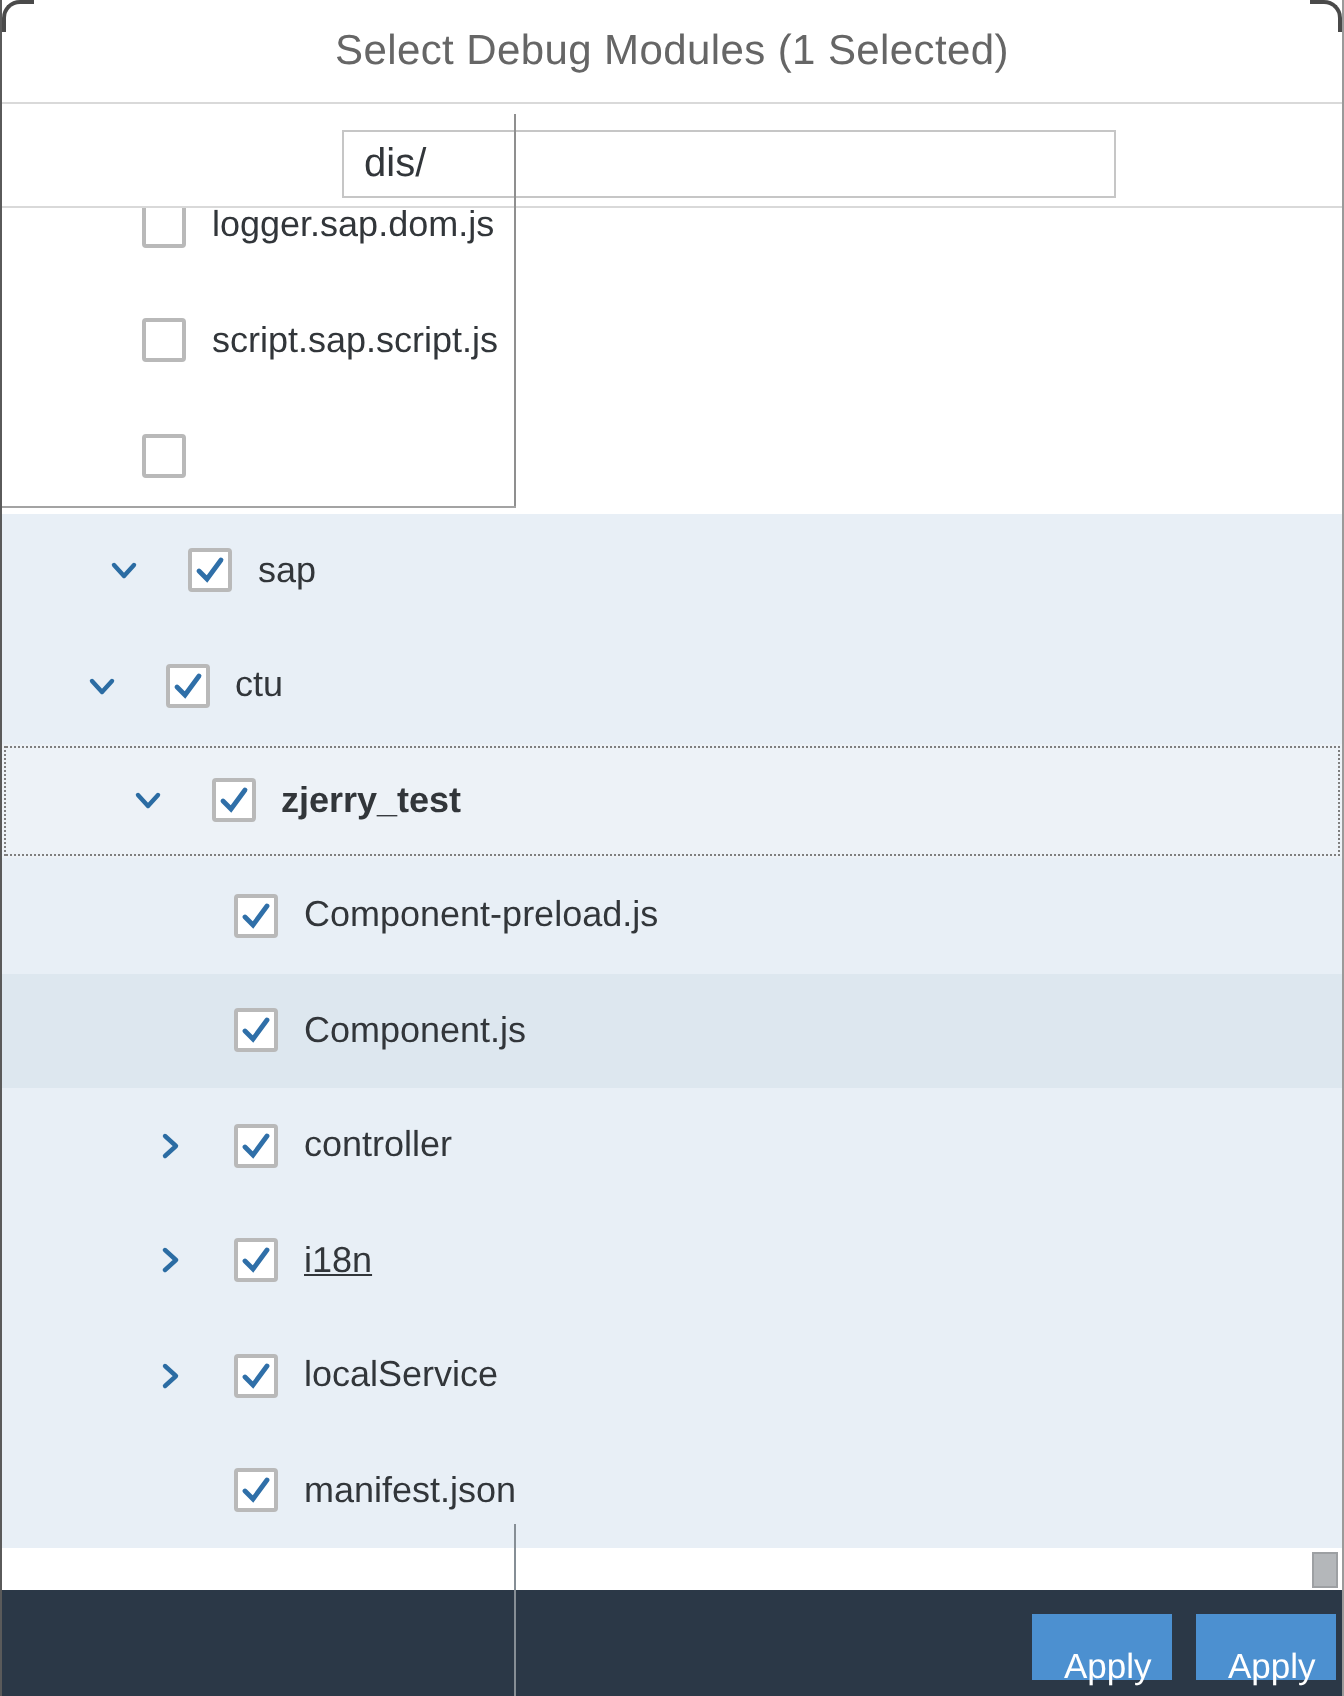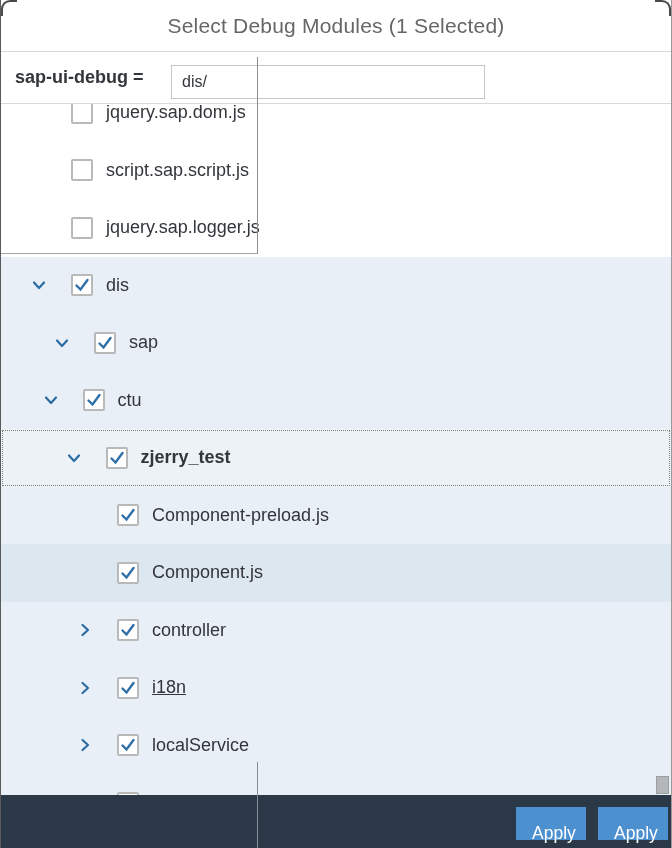--- a/index.html
+++ b/index.html
@@ -13,23 +13,23 @@
     border-left:1px solid #5a5a5a;border-right:1px solid #9a9a9a;box-sizing:border-box;}
   .corner{position:absolute;width:14px;height:14px;z-index:30;pointer-events:none;}
   .corner.tl{left:0;top:0;border-left:2px solid #4a4a4a;border-top:2px solid #4a4a4a;border-top-left-radius:9px;}
   .corner.tr{right:0;top:0;border-right:2px solid #4a4a4a;border-top:2px solid #4a4a4a;border-top-right-radius:9px;}
 
   .title-bar{position:absolute;left:0;top:0;width:100%;height:52px;border-bottom:1px solid #d9d9d9;box-sizing:border-box;}
   .title-bar h1{margin:0;font-size:21px;font-weight:400;color:var(--title);text-align:center;line-height:51px;letter-spacing:.2px;}
 
   .param-row{position:absolute;left:0;top:52px;width:100%;height:52px;border-bottom:1px solid #d9d9d9;box-sizing:border-box;}
   .param-label{position:absolute;left:14px;top:0;line-height:51px;font-size:18px;font-weight:700;color:var(--text);}
-  .param-input{position:absolute;left:170px;top:13px;width:314px;height:34px;box-sizing:border-box;
+  .param-input{position:absolute;left:170px;top:13px;width:387px;height:34px;box-sizing:border-box;
     border:1px solid #c6c6c6;border-radius:0;padding:0 10px;font-family:"Liberation Sans",sans-serif;
-    font-size:16px;color:var(--text);outline:none;background:#fff;}
+    font-size:20px;color:var(--text);outline:none;background:#fff;}
   .hdr-icon{position:absolute;top:67px;width:27px;height:27px;cursor:pointer;}
   .hdr-icon.copy{left:578px;}
   .hdr-icon.reset{left:635px;}
 
   .scroll-area{position:absolute;left:0;top:104px;width:100%;height:691px;overflow:hidden;background:#fff;}
   .rows{position:absolute;left:0;top:-20px;width:100%;}
   .row{position:relative;width:100%;height:57.5px;box-sizing:border-box;}
   .row.unchecked-row{background:#fff;}
   .row.sel{background:var(--selected-row);}
   .row.hover{background:var(--hover-row);}
@@ -57,21 +57,20 @@
 
 <div class="dialog">
   <div class="corner tl"></div>
   <div class="corner tr"></div>
 
   <div class="title-bar">
     <h1>Select Debug Modules (1 Selected)</h1>
   </div>
 
   <div class="param-row">
-    <span class="param-label">sap-ui-debug =</span>
     <input class="param-input" type="text" value="dis/" style="">
     <span class="hdr-icon copy">
       <svg width="27" height="27" viewBox="0 0 27 27">
         <rect x="10" y="3" width="13" height="16" rx="2.5" fill="none" stroke="#2e6693" stroke-width="2.2"></rect>
         <rect x="4" y="8" width="13" height="16" rx="2.5" fill="#ffffff" stroke="#2e6693" stroke-width="2.2"></rect>
         <rect x="6.5" y="17.5" width="4.5" height="3.5" fill="#2e6693"></rect>
       </svg>
     </span>
     <span class="hdr-icon reset">
       <svg width="27" height="27" viewBox="0 0 27 27">
@@ -80,40 +79,28 @@
         <line x1="10.4" y1="10.4" x2="16.6" y2="16.6" stroke="#2e6693" stroke-width="2.2"></line>
         <line x1="16.6" y1="10.4" x2="10.4" y2="16.6" stroke="#2e6693" stroke-width="2.2"></line>
       </svg>
     </span>
   </div>
 
   <div class="scroll-area">
     <div class="rows" id="tree-rows">
         <div class="row unchecked-row">
           <span class="cbx" style="left: 70px;"></span>
-          <span class="row-label" style="left: 105px;">jquery.sap.dom.js</span>
+          <span class="row-label" style="left: 105px;">logger.sap.dom.js</span>
         </div>
         <div class="row unchecked-row">
           <span class="cbx" style="left: 70px;"></span>
           <span class="row-label" style="left: 105px;">script.sap.script.js</span>
         </div>
         <div class="row unchecked-row">
           <span class="cbx" style="left: 70px;"></span>
-          <span class="row-label" style="left: 105px;">jquery.sap.logger.js</span>
-        </div>
-        <div class="row sel">
-          <span class="expander" style="left: 28px;"><svg width="20" height="20" viewBox="0 0 20 20">
-              <polyline points="5,7.5 10,13 15,7.5" fill="none" stroke="#2b6ca3" stroke-width="2.2" stroke-linecap="round" stroke-linejoin="round"></polyline>
-            </svg></span>
-          <span class="cbx" style="left: 70px;">
-            <svg width="18" height="18" viewBox="0 0 18 18">
-              <polyline points="3.5,9.5 7.5,13.5 14.5,4" fill="none" stroke="#2f6fa8" stroke-width="2.4" stroke-linecap="round"></polyline>
-            </svg>
-          </span>
-          <span class="row-label" style="left: 105px;">dis</span>
         </div>
         <div class="row sel">
           <span class="expander" style="left: 51px;"><svg width="20" height="20" viewBox="0 0 20 20">
               <polyline points="5,7.5 10,13 15,7.5" fill="none" stroke="#2b6ca3" stroke-width="2.2" stroke-linecap="round" stroke-linejoin="round"></polyline>
             </svg></span>
           <span class="cbx" style="left: 93px;">
             <svg width="18" height="18" viewBox="0 0 18 18">
               <polyline points="3.5,9.5 7.5,13.5 14.5,4" fill="none" stroke="#2f6fa8" stroke-width="2.4" stroke-linecap="round"></polyline>
             </svg>
           </span>

